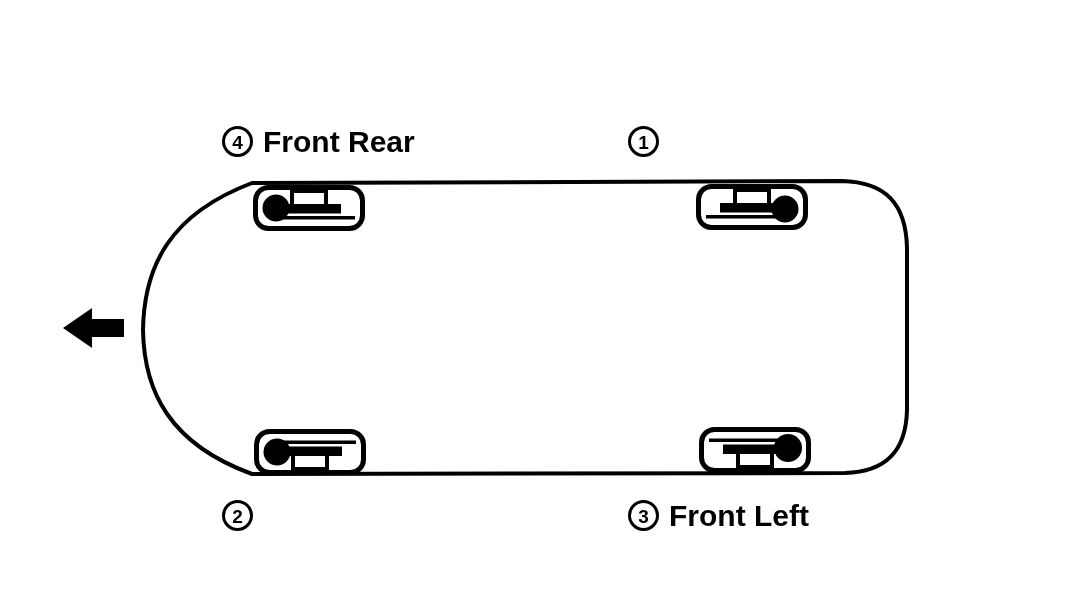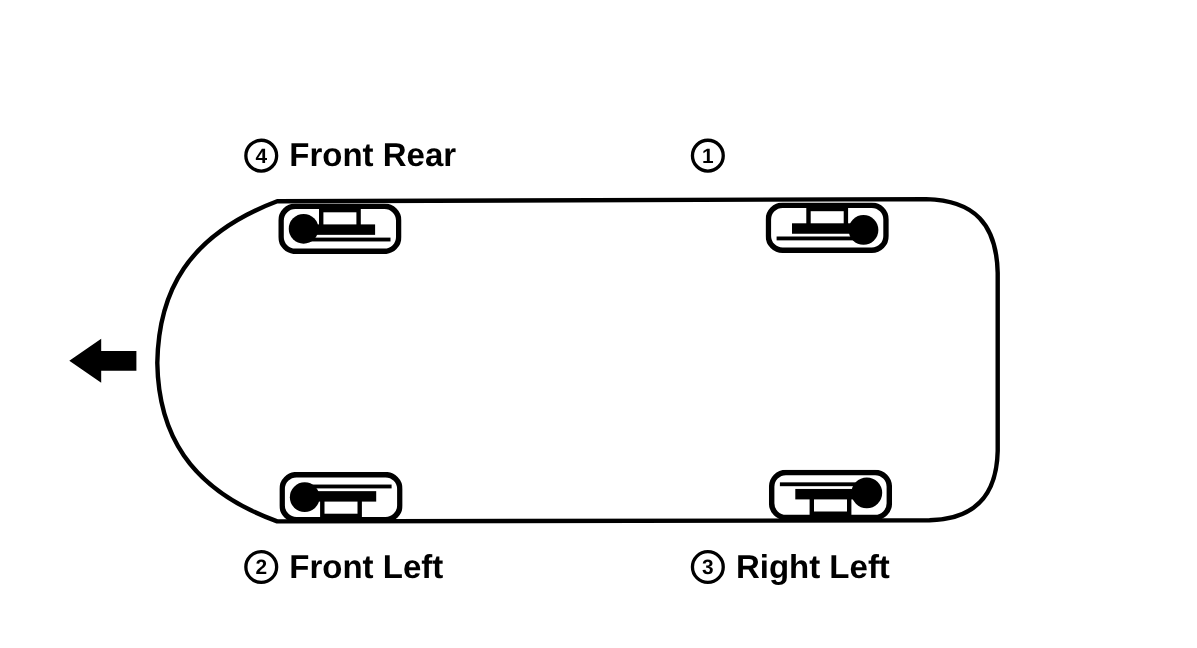--- a/index.html
+++ b/index.html
@@ -102,21 +102,20 @@
     <span class="circle-num">4</span>
     <span>Front Rear</span>
   </div>
 
   <div class="wheel-label" style="left:628px; top:126px;">
     <span class="circle-num">1</span>
   </div>
 
   <div class="wheel-label" style="left:222px; top:500px;">
     <span class="circle-num">2</span>
-    <span>Front Left</span>
   </div>
 
   <div class="wheel-label" style="left:628px; top:500px;">
     <span class="circle-num">3</span>
-    <span>Right Left</span>
+    <span>Front Left</span>
   </div>
 
 </div>
 
 </body></html>

